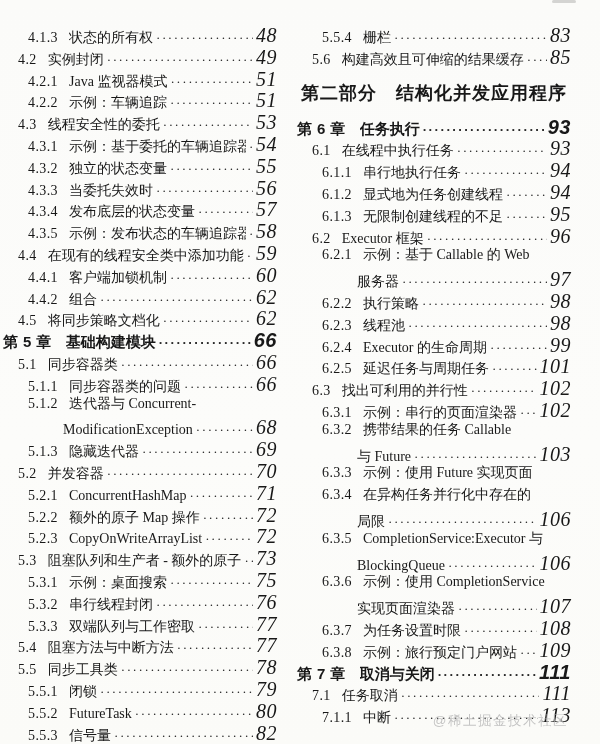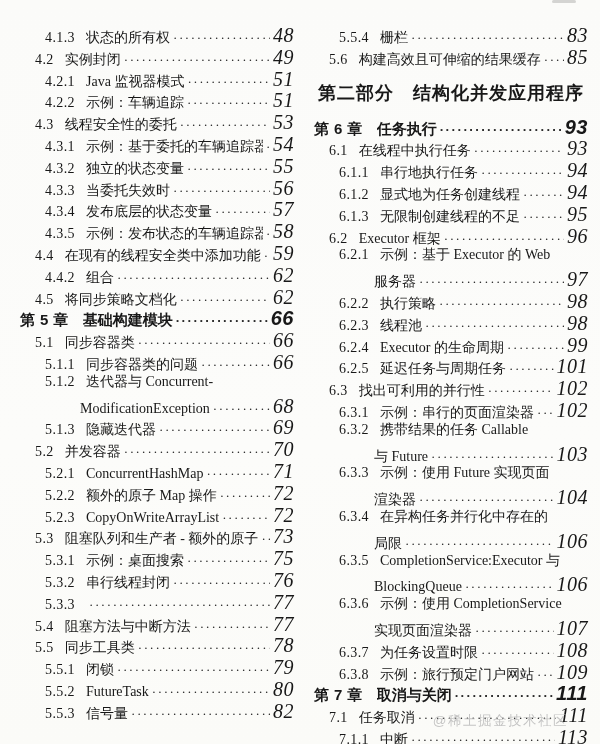--- a/index.html
+++ b/index.html
@@ -9,21 +9,21 @@
   }
   .page {
     position: relative;
     width: 600px;
     height: 744px;
     box-sizing: border-box;
     background: linear-gradient(180deg, #fbfbf9 0%, #fcfcfa 60%, #fbfbf8 100%);
     font-family: "Liberation Serif", "DejaVu Serif", serif;
     color: #181818;
     overflow: hidden;
-    padding: 24px 10px 0 20px;
+    padding: 24px 10px 0 3px;
     display: flex;
     gap: 20px;
   }
   .col {
     width: 274px;
     flex: 0 0 274px;
   }
   .row {
     display: flex;
     align-items: baseline;
@@ -171,20 +171,26 @@
         <span class="leader"></span>
         <span class="pg">58</span>
       </div>
       <div class="row level-section">
         <span class="num">4.4</span>
         <span class="title">在现有的线程安全类中添加功能</span>
         <span class="leader"></span>
         <span class="pg">59</span>
       </div>
       <div class="row level-subsection">
+        <span class="num">4.4.1</span>
+        <span class="title">客户端加锁机制</span>
+        <span class="leader"></span>
+        <span class="pg">60</span>
+      </div>
+      <div class="row level-subsection">
         <span class="num">4.4.2</span>
         <span class="title">组合</span>
         <span class="leader"></span>
         <span class="pg">62</span>
       </div>
       <div class="row level-section">
         <span class="num">4.5</span>
         <span class="title">将同步策略文档化</span>
         <span class="leader"></span>
         <span class="pg">62</span>
@@ -259,20 +265,21 @@
         <span class="pg">75</span>
       </div>
       <div class="row level-subsection">
         <span class="num">5.3.2</span>
         <span class="title">串行线程封闭</span>
         <span class="leader"></span>
         <span class="pg">76</span>
       </div>
       <div class="row level-subsection">
         <span class="num">5.3.3</span>
+        <span class="title">双端队列与工作密取</span>
         <span class="leader"></span>
         <span class="pg">77</span>
       </div>
       <div class="row level-section">
         <span class="num">5.4</span>
         <span class="title">阻塞方法与中断方法</span>
         <span class="leader"></span>
         <span class="pg">77</span>
       </div>
       <div class="row level-section">
@@ -345,21 +352,21 @@
         <span class="pg">95</span>
       </div>
       <div class="row level-section">
         <span class="num">6.2</span>
         <span class="title">Executor 框架</span>
         <span class="leader"></span>
         <span class="pg">96</span>
       </div>
       <div class="row level-subsection">
         <span class="num">6.2.1</span>
-        <span class="title">示例：基于 Executor 的 Web</span>
+        <span class="title">示例：基于 Callable 的 Web</span>
       </div>
       <div class="row level-continuation">
         <span class="title">服务器</span>
         <span class="leader"></span>
         <span class="pg">97</span>
       </div>
       <div class="row level-subsection">
         <span class="num">6.2.2</span>
         <span class="title">执行策略</span>
         <span class="leader"></span>
@@ -400,25 +407,20 @@
         <span class="title">携带结果的任务 Callable</span>
       </div>
       <div class="row level-continuation">
         <span class="title">与 Future</span>
         <span class="leader"></span>
         <span class="pg">103</span>
       </div>
       <div class="row level-subsection">
         <span class="num">6.3.3</span>
         <span class="title">示例：使用 Future 实现页面</span>
-      </div>
-      <div class="row level-continuation">
-        <span class="title">渲染器</span>
-        <span class="leader"></span>
-        <span class="pg">104</span>
       </div>
       <div class="row level-subsection">
         <span class="num">6.3.4</span>
         <span class="title">在异构任务并行化中存在的</span>
       </div>
       <div class="row level-continuation">
         <span class="title">局限</span>
         <span class="leader"></span>
         <span class="pg">106</span>
       </div>

